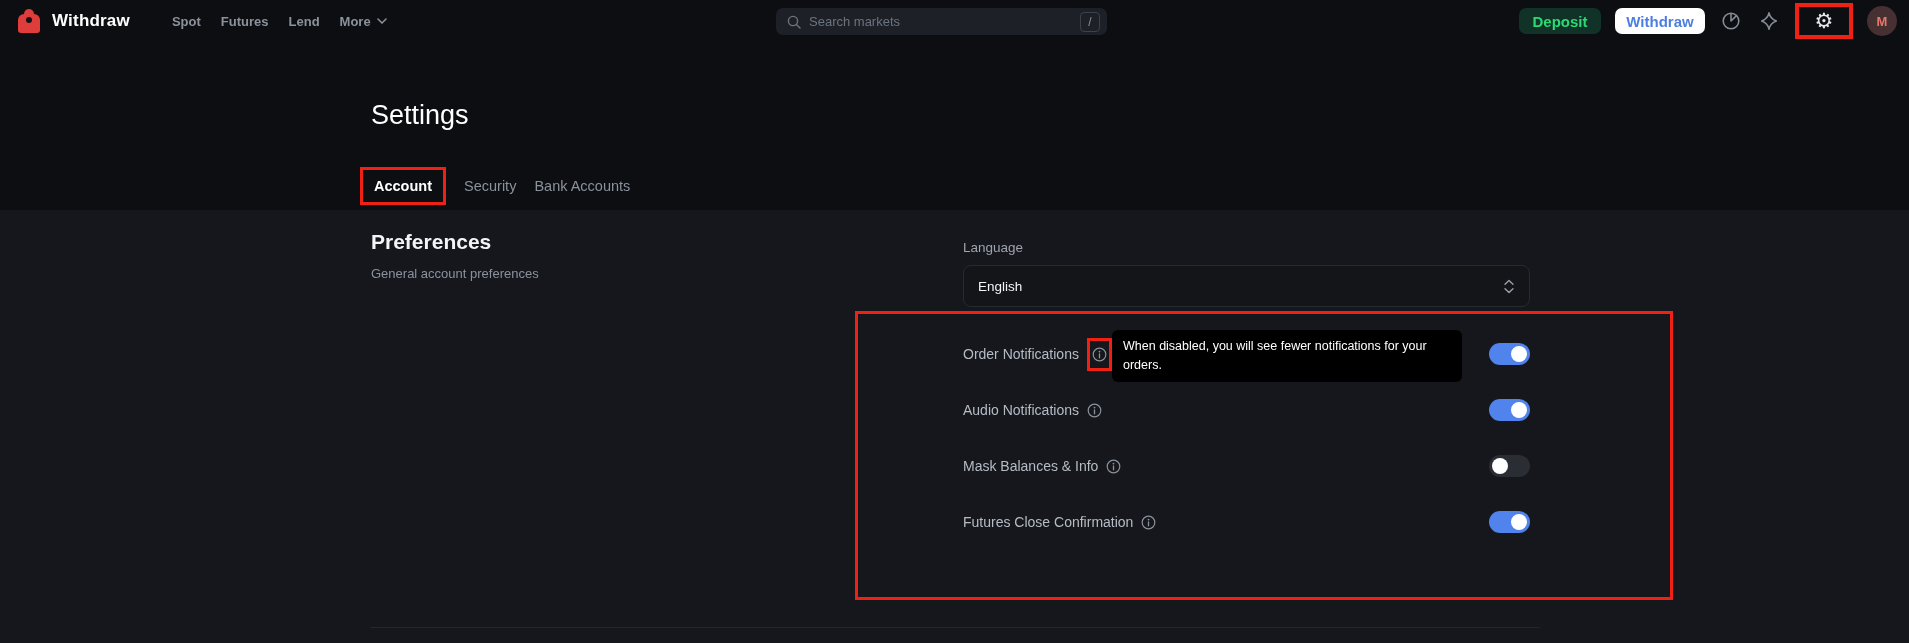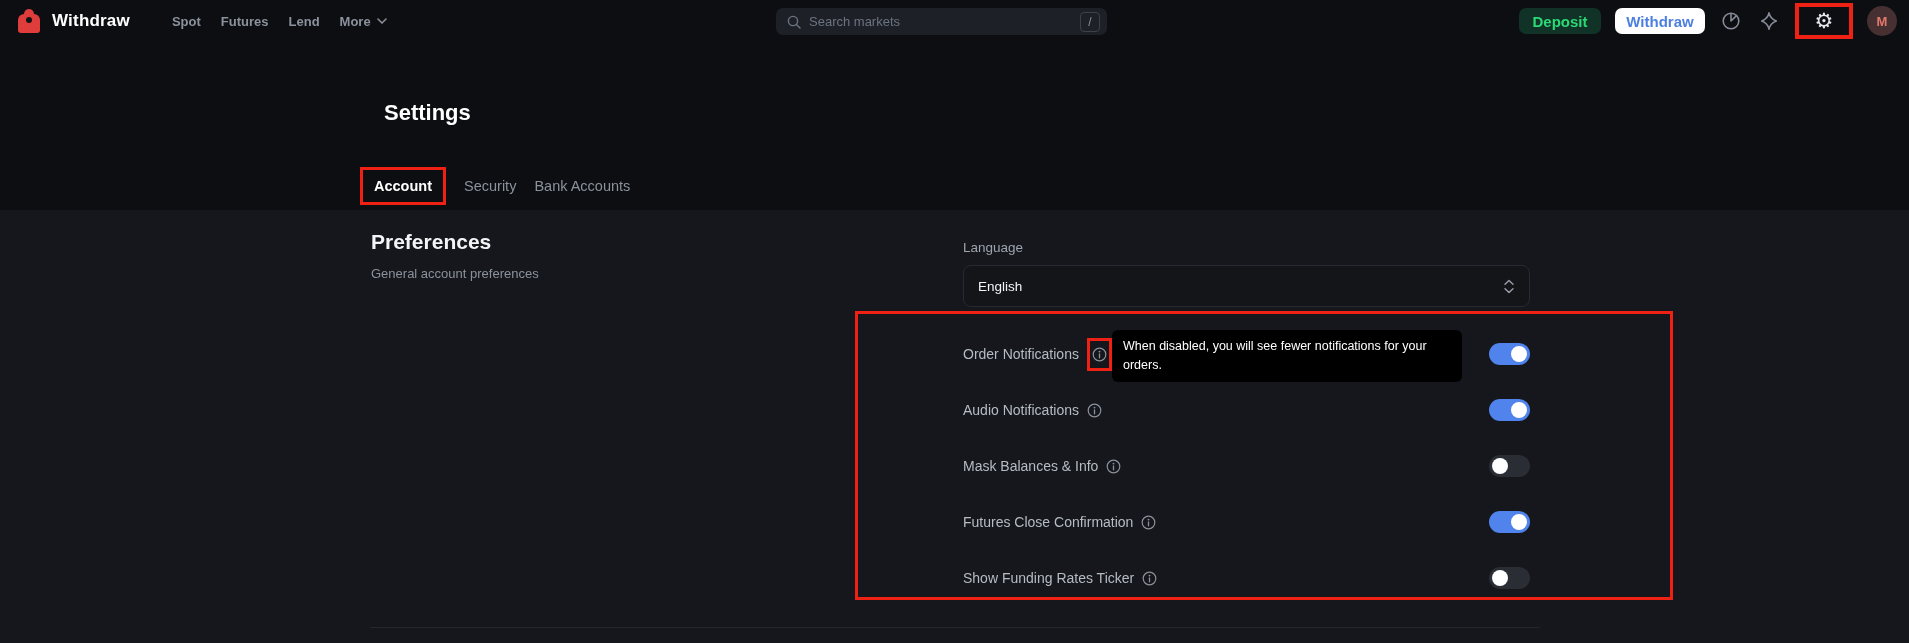--- a/index.html
+++ b/index.html
@@ -32,21 +32,21 @@
          justify-content:center; cursor:pointer; border:none; }
   .btn-deposit { width:82px; background:#103227; color:#2bd975; }
   .btn-withdraw { width:90px; background:#ffffff; color:#4d7fe0; }
   .icon-btn { width:24px; height:24px; display:flex; align-items:center; justify-content:center; cursor:pointer; }
   .gear-highlight { border:4px solid #ef2014; width:58px; height:36px; display:flex; align-items:center; justify-content:center; }
   .gear-glyph { font-family:"DejaVu Sans", sans-serif; font-size:21px; color:#e4e7eb; line-height:1; }
   .avatar { width:30px; height:30px; border-radius:50%; background:#463031; color:#e4796c; font-size:13px;
             font-weight:700; display:flex; align-items:center; justify-content:center; cursor:pointer; }
 
   
-  .page-title { position:absolute; left:384px; top:100px; color:#fff; font-size:22px; font-weight:700; }
+  .page-title { position:absolute; left:371px; top:100px; color:#fff; font-size:27px; font-weight:400; }
   .tabs { position:absolute; left:360px; top:167px; display:flex; align-items:center; gap:18px; height:38px; }
   .tab { font-size:14.5px; color:#8b929c; cursor:pointer; }
   .tab.active { color:#fff; font-weight:700; }
   .tab-highlight { border:3px solid #ef2014; height:38px; padding:0 11px; display:flex; align-items:center; }
 
   
   .pref-heading { position:absolute; left:371px; top:230px; color:#f2f4f6; font-size:21px; font-weight:700; }
   .pref-sub { position:absolute; left:371px; top:266px; color:#8b929c; font-size:13px; }
 
   .lang-label { position:absolute; left:963px; top:240px; color:#9da3ad; font-size:13.5px; }
@@ -229,32 +229,17 @@
             <line x1="7.5" y1="7" x2="7.5" y2="10.8" stroke="#8b929c" stroke-width="1.3" stroke-linecap="round"></line>
             <circle cx="7.5" cy="4.6" r="0.95" fill="#8b929c"></circle>
           </svg>
       </span>
     </div>
     <div class="toggle on">
         <div class="knob"></div>
       </div>
   </div>
 
-  <div class="toggle-row" style="top:550px">
-    <div class="row-left">
-      <span class="row-label">Show Funding Rates Ticker</span>
-      <span class="info-wrap">
-        <svg width="15" height="15" viewBox="0 0 15 15">
-            <circle cx="7.5" cy="7.5" r="6.3" fill="none" stroke="#8b929c" stroke-width="1.2"></circle>
-            <line x1="7.5" y1="7" x2="7.5" y2="10.8" stroke="#8b929c" stroke-width="1.3" stroke-linecap="round"></line>
-            <circle cx="7.5" cy="4.6" r="0.95" fill="#8b929c"></circle>
-          </svg>
-      </span>
-    </div>
-    <div class="toggle">
-        <div class="knob"></div>
-      </div>
-  </div>
 
   <div class="annotation-box"></div>
 
   <div class="bottom-divider"></div>
 </div>
 
 </body></html>

